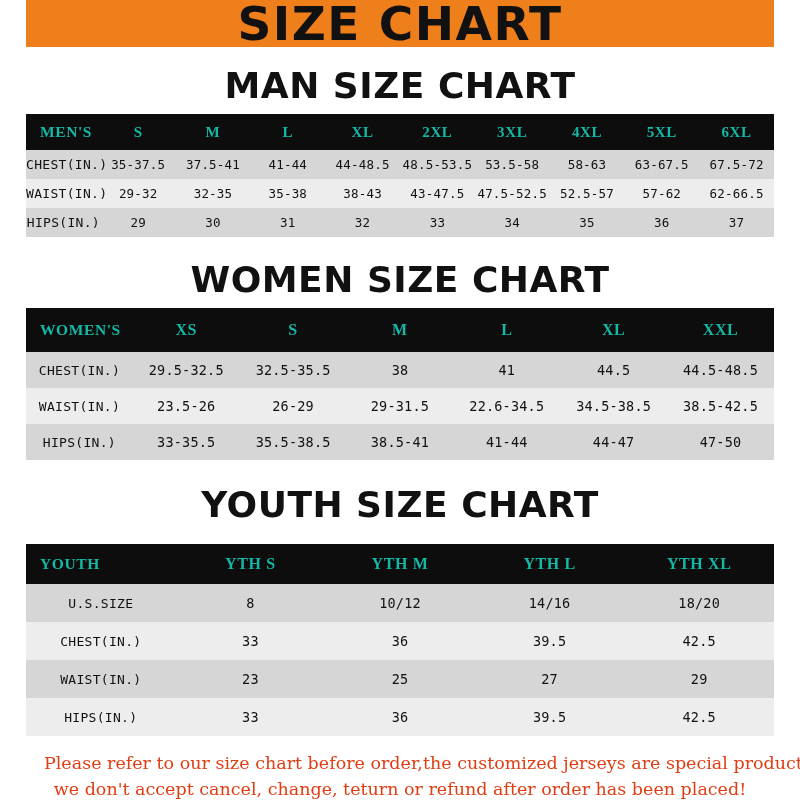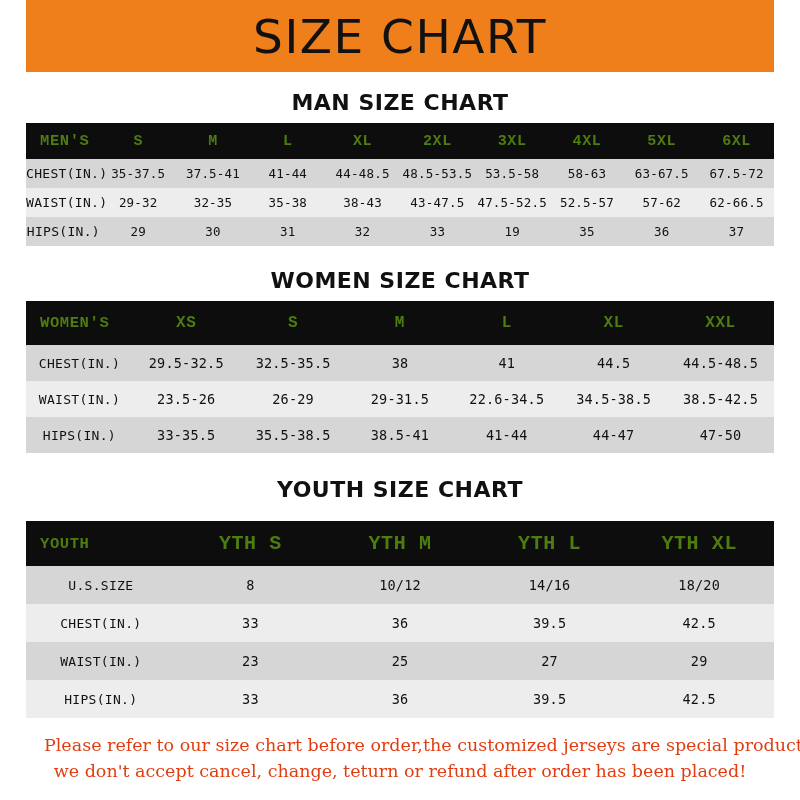--- a/index.html
+++ b/index.html
@@ -37,57 +37,57 @@
     position: absolute;
     top: 0;
     bottom: 0;
     width: 26px;
     background: #ffffff;
   }
   .header-band::before { left: 0; }
   .header-band::after { right: 0; }
   .header-title {
     font-family: "DejaVu Sans", sans-serif;
-    font-weight: normal;
+    font-weight: bold;
     font-size: 47px;
     letter-spacing: 1.5px;
     color: #111111;
     line-height: 1;
     z-index: 2;
   }
   
   .content {
     flex: 1;
     padding: 0 26px;
     box-sizing: border-box;
   }
   .section-title {
     text-align: center;
     font-family: "DejaVu Sans", sans-serif;
     font-weight: bold;
-    font-size: 22px;
+    font-size: 36px;
     color: #111111;
     letter-spacing: 0.5px;
   }
   .sec1-title { margin: 18px 0 8px; }
   .sec2-title { margin: 22px 0 8px; }
   .sec3-title { margin: 24px 0 19px; }
 
   table.size-table {
     width: 100%;
     border-collapse: collapse;
     table-layout: fixed;
   }
   table.size-table tr.head-row {
     background: #0d0d0d;
   }
   table.size-table tr.head-row td {
-    color: #4d7c0f;
+    color: #14b8a6;
     font-weight: bold;
-    font-family: Liberation Mono, monospace;
+    font-family: Liberation Serif, serif;
     font-size: 15px;
     letter-spacing: 0.6px;
     padding: 9px 0;
     text-align: center;
   }
   table.size-table tr.head-row td.rowlabel {
     text-align: left;
     padding-left: 14px;
     font-size: 15.5px;
   }
@@ -101,21 +101,21 @@
     text-align: center;
     padding: 7px 0;
     letter-spacing: 0.2px;
   }
   table.size-table td.rowlabel {
     font-size: 13px;
     letter-spacing: 0.3px;
   }
   
   table.youth-table tr.head-row td {
-    font-size: 20px;
+    font-size: 16px;
     padding: 11px 0;
   }
   table.youth-table td {
     font-size: 13.5px;
     padding: 11px 0;
   }
   table.women-table tr.head-row td {
     font-size: 16px;
     padding: 13px 0;
   }
@@ -185,21 +185,21 @@
         <td>57-62</td>
         <td>62-66.5</td>
       </tr>
       <tr class="band-c">
         <td class="rowlabel">HIPS(IN.)</td>
         <td>29</td>
         <td>30</td>
         <td>31</td>
         <td>32</td>
         <td>33</td>
-        <td>19</td>
+        <td>34</td>
         <td>35</td>
         <td>36</td>
         <td>37</td>
       </tr>
     </tbody>
       </table>
 
     <div class="section-title sec2-title">WOMEN SIZE CHART</div>
     <table class="size-table women-table">
       <tbody>

